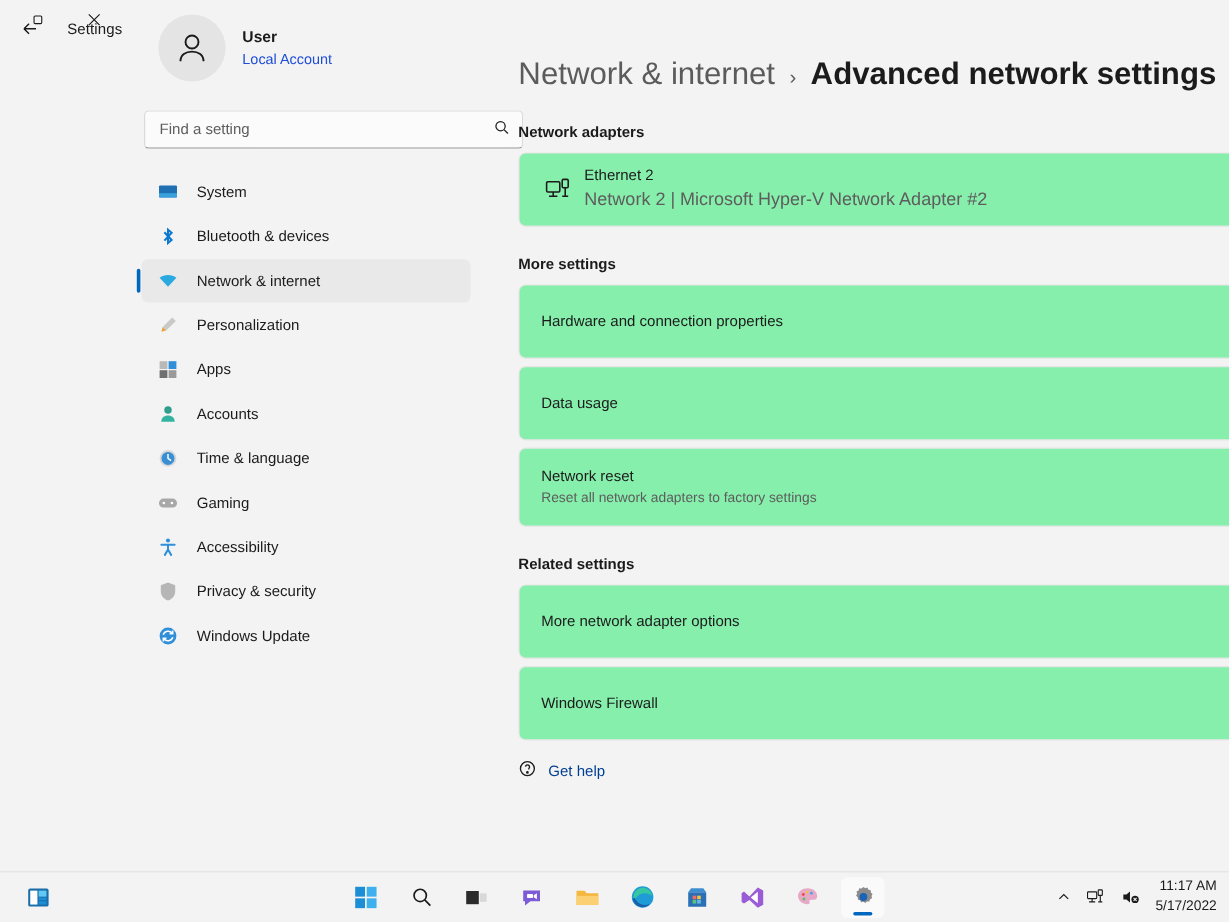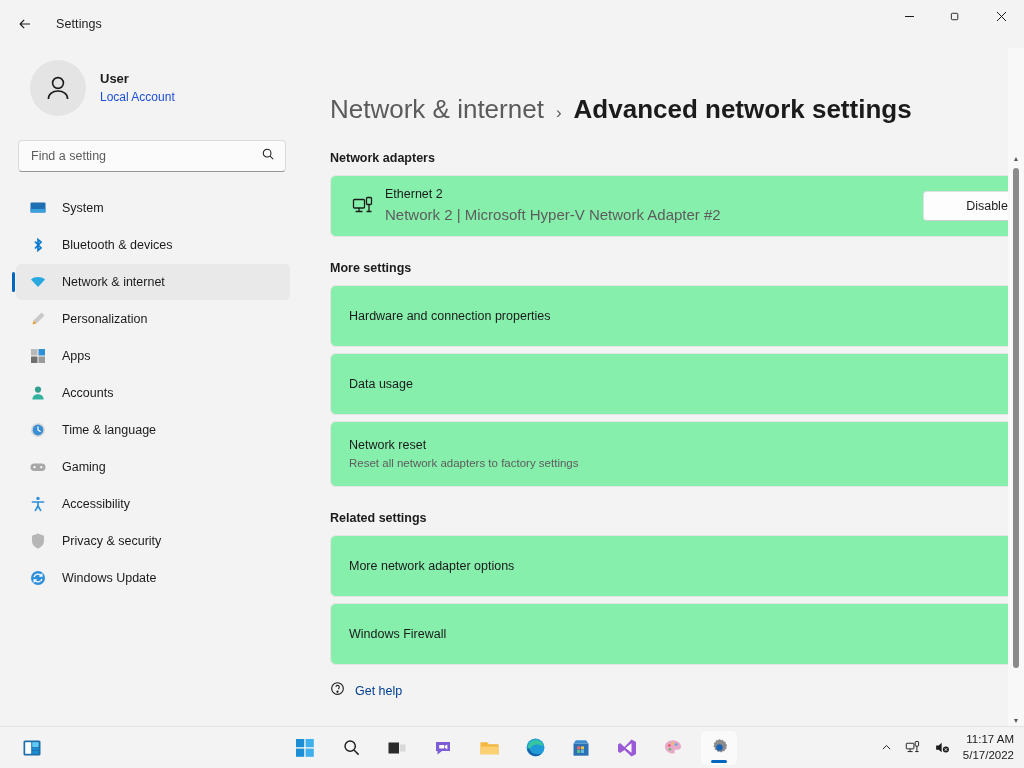--- a/index.html
+++ b/index.html
@@ -6,21 +6,21 @@
   html, body {
     width: 1024px; height: 768px;
     font-family: "Liberation Sans", sans-serif;
     background: #f3f3f3;
     overflow: hidden;
   }
   .window {
     position: absolute; left: 0; top: 0;
     width: 1024px; height: 726px;
     background: #f3f3f3;
-    display: flex; flex-direction: column;
+    display: flex; 
   }
 
   
   .titlebar {
     height: 48px; min-height: 48px;
     display: flex; align-items: center;
     position: relative;
   }
   .back-btn {
     width: 34px; height: 34px; margin-left: 8px;
@@ -55,21 +55,21 @@
     width: 56px; height: 56px; border-radius: 50%;
     background: #e4e4e4;
     display: flex; align-items: center; justify-content: center;
     color: #1b1b1b;
   }
   .acct-name { font-size: 13px; font-weight: bold; color: #1b1b1b; line-height: 1.45; }
   .acct-type { font-size: 12px; color: #1d4ed8; line-height: 1.45; }
 
   .searchbox {
     margin: 18px 0 0 2px;
-    height: 32px; width: 268px;
+    height: 32px; width: 316px;
     background: #fbfbfb;
     border: 1px solid #dadada;
     border-bottom: 1px solid #949494;
     border-radius: 4px;
     display: flex; align-items: center;
     padding: 0 10px 0 12px;
   }
   .searchbox input {
     flex: 1; border: none; outline: none; background: transparent;
     font-family: "Liberation Sans", sans-serif;

